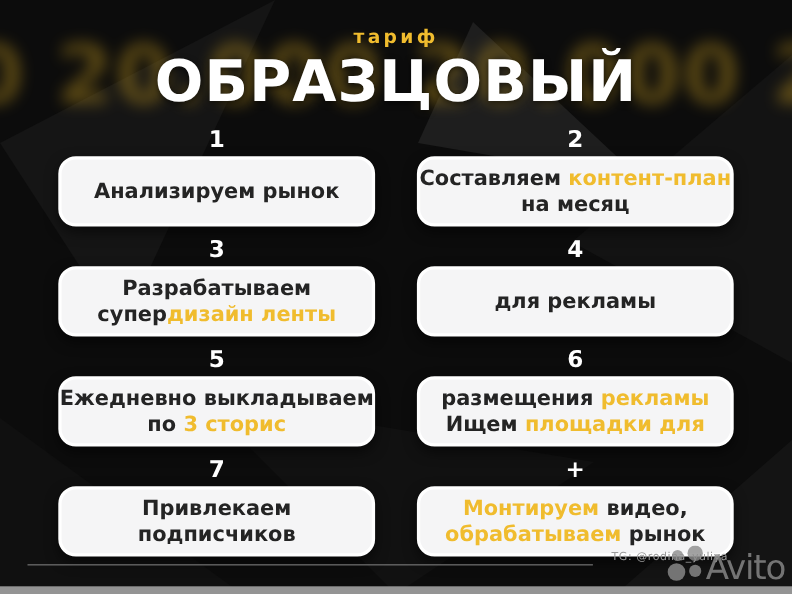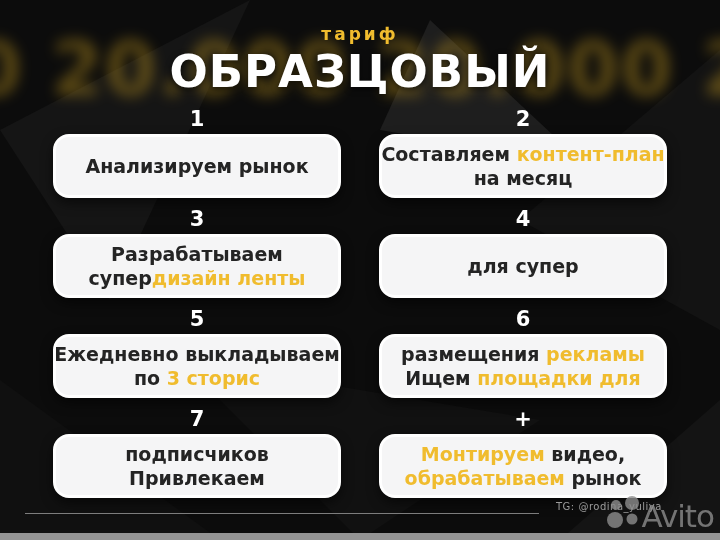--- a/index.html
+++ b/index.html
@@ -15,21 +15,21 @@
     color:#c2981f;opacity:.45;filter:blur(7px);letter-spacing:2px;
     text-align:center;pointer-events:none;
   }
   .content{position:relative;z-index:2;}
   .header{text-align:center;padding-top:24px;}
   .kicker{
     color:var(--accent,#f0bc2e);font-size:17px;font-weight:bold;
     letter-spacing:3px;
   }
   .title{
-    color:#ffffff;font-size:45px;font-weight:800;letter-spacing:1px;
+    color:#ffffff;font-size:52px;font-weight:800;letter-spacing:1px;
     line-height:1.05;margin-top:4px;text-shadow:0 2px 6px rgba(0,0,0,.6);
   }
   .grid{
     display:grid;grid-template-columns:288px 288px;column-gap:38px;
     justify-content:center;row-gap:9px;margin-top:12px;
   }
   .cell{display:flex;flex-direction:column;align-items:center;}
   .num{
     color:#ffffff;font-size:21px;font-weight:bold;height:24px;
     line-height:24px;margin-bottom:3px;
@@ -115,21 +115,21 @@
               <div class="line"><span>Разрабатываем</span></div>
               <div class="line"><span>супер</span><span class="hl">дизайн ленты</span></div>
             </div>
       </div>
     </div>
 
     <div class="cell">
       <div class="num">4</div>
       <div class="card">
         <div>
-              <div class="line"><span>для супер</span></div>
+              <div class="line"><span>для рекламы</span></div>
             </div>
       </div>
     </div>
 
     <div class="cell">
       <div class="num">5</div>
       <div class="card">
         <div>
               <div class="line"><span>Ежедневно выкладываем</span></div>
               <div class="line"><span>по </span><span class="hl">3 сторис</span></div>
@@ -144,22 +144,22 @@
               <div class="line"><span>размещения </span><span class="hl">рекламы</span></div>
               <div class="line"><span>Ищем </span><span class="hl">площадки для</span></div>
             </div>
       </div>
     </div>
 
     <div class="cell">
       <div class="num">7</div>
       <div class="card">
         <div>
+              <div class="line"><span>Привлекаем</span></div>
               <div class="line"><span>подписчиков</span></div>
-              <div class="line"><span>Привлекаем</span></div>
             </div>
       </div>
     </div>
 
     <div class="cell">
       <div class="num">+</div>
       <div class="card">
         <div>
               <div class="line"><span class="hl">Монтируем</span><span> видео,</span></div>
               <div class="line"><span class="hl">обрабатываем</span><span> рынок</span></div>

